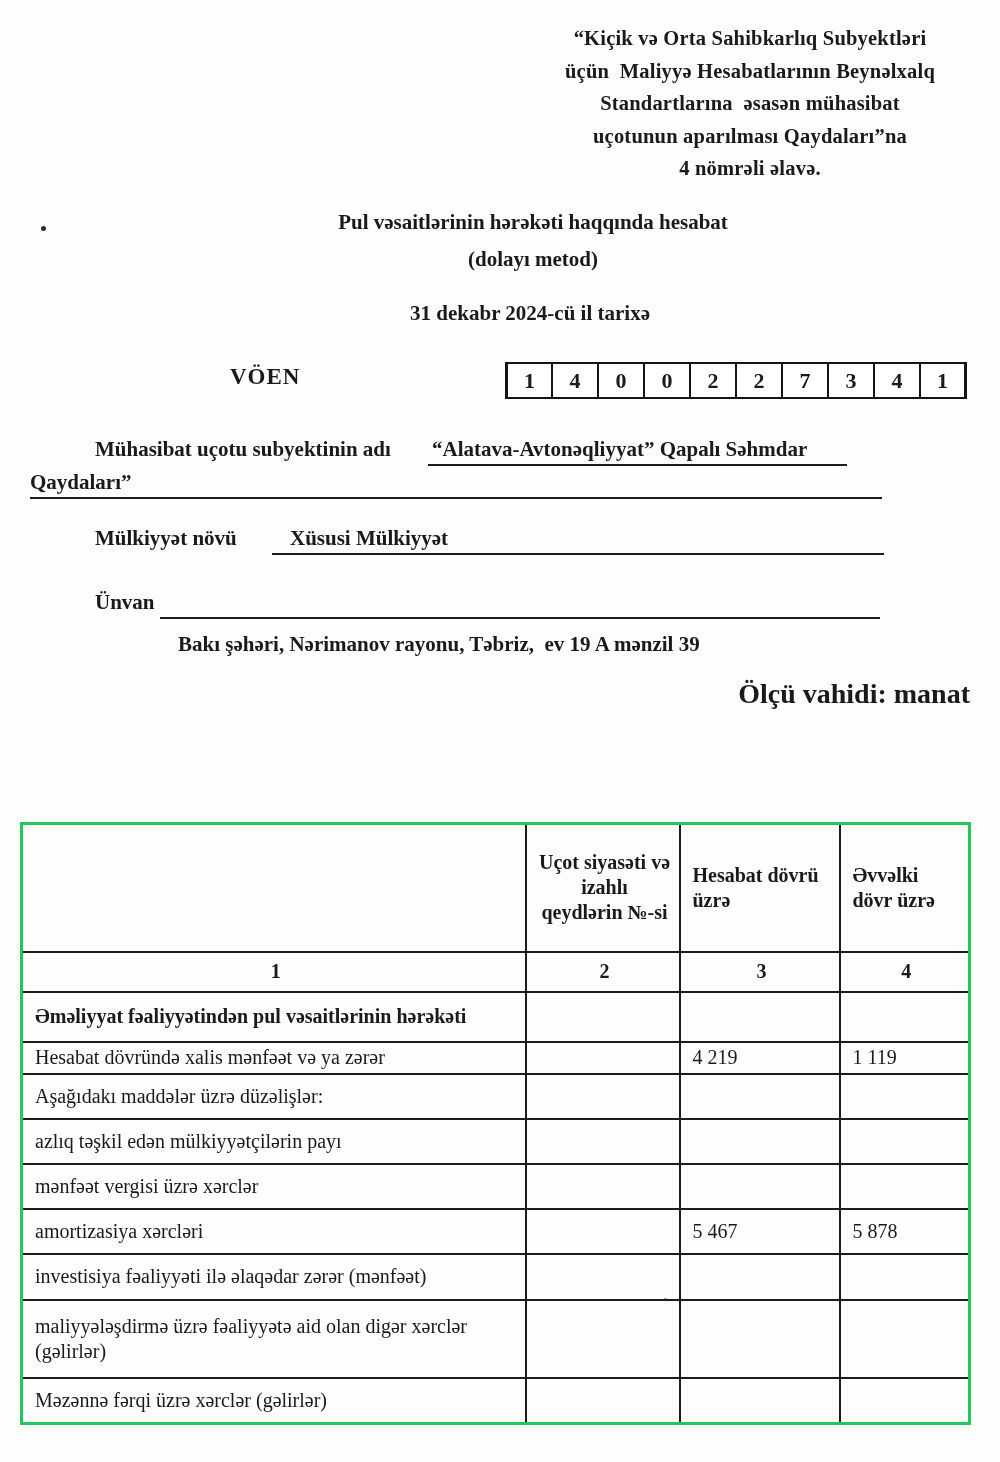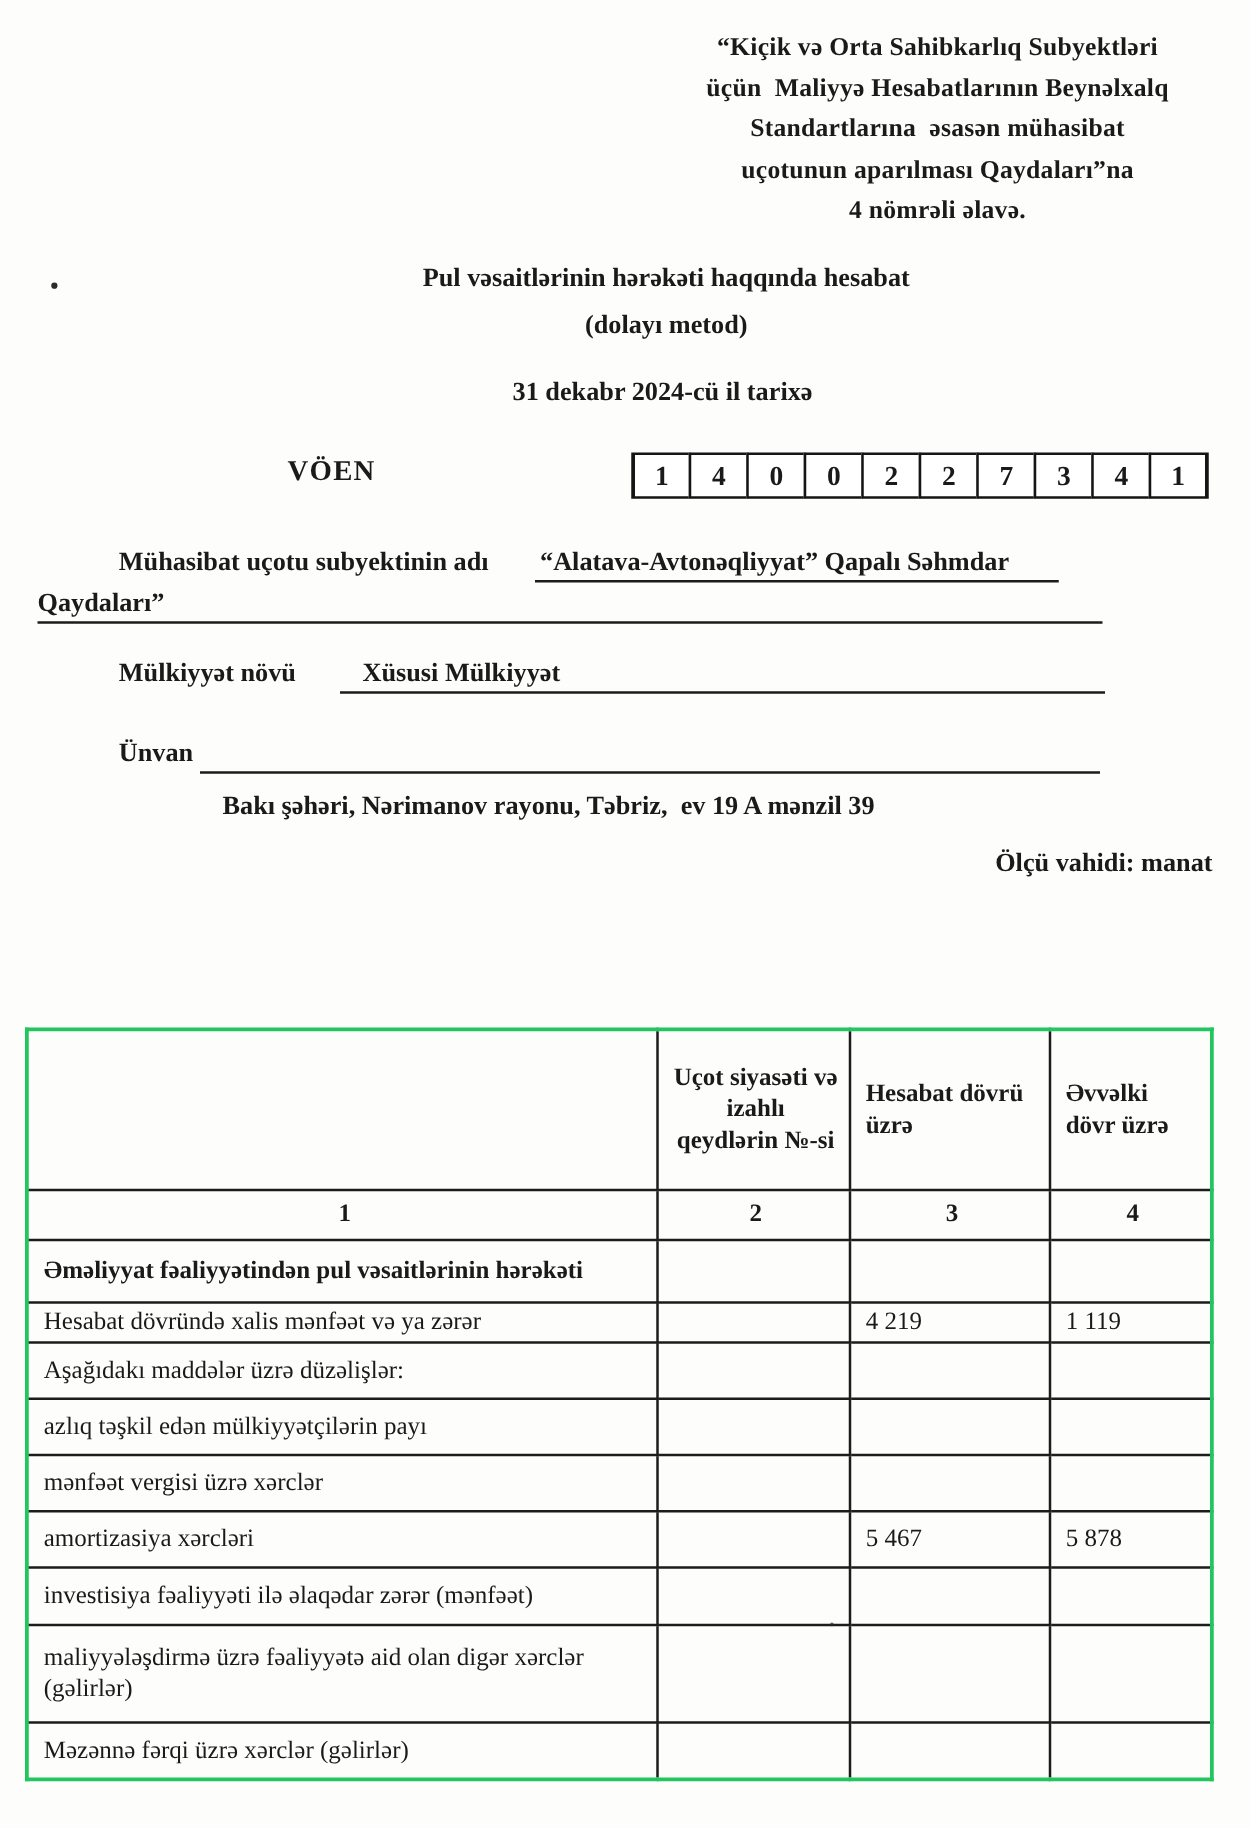--- a/index.html
+++ b/index.html
@@ -39,21 +39,21 @@
     box-sizing:border-box;display:flex;align-items:center;justify-content:center;
     font-size:22px;font-weight:bold;background:#fff;
   }
   .voen-box:first-child{margin-left:0;border-left-width:3px;}
   .voen-box:last-child{border-right-width:3px;}
 
   
   .form-text{font-size:21px;font-weight:bold;white-space:pre;}
   .rule{height:2px;background:#1c1c1c;}
 
-  .unit-line{top:678px;right:30px;font-size:21px;font-weight:bold;}
+  .unit-line{top:678px;right:30px;font-size:28px;font-weight:bold;}
 
   
   table.main{
     position:absolute;top:822px;left:20px;
     border-collapse:collapse;table-layout:fixed;
     width:948px;
   }
   table.main td{
     border:2px solid #1c1c1c;
     font-size:20px;line-height:25px;

